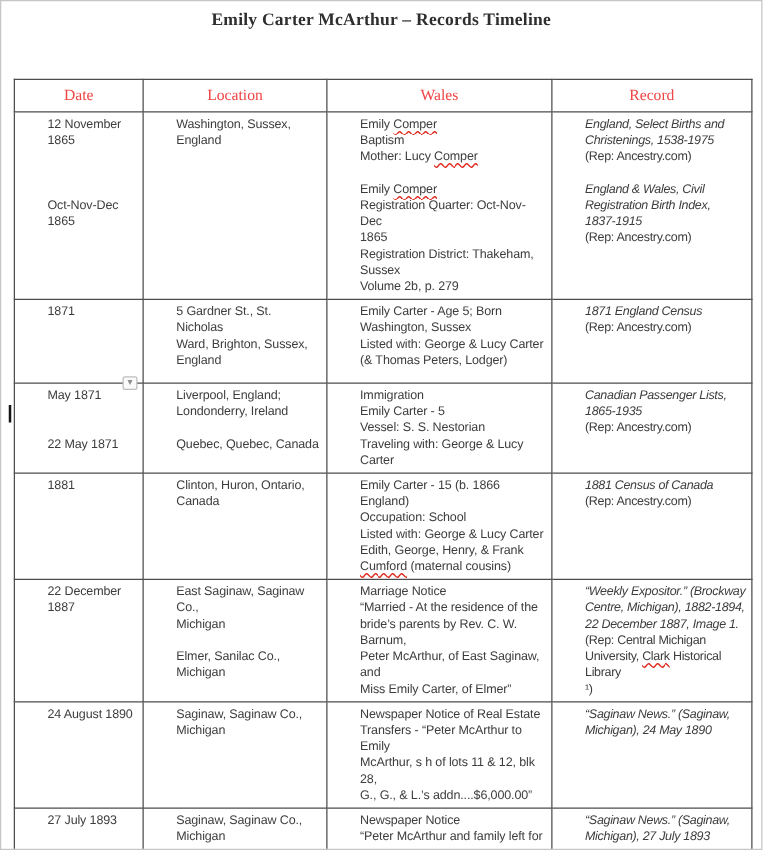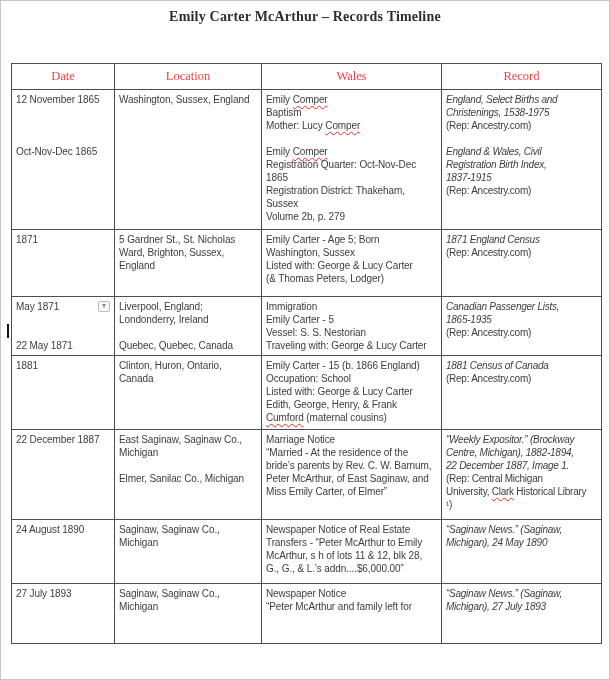--- a/index.html
+++ b/index.html
@@ -43,21 +43,21 @@
   td {
     border: 1px solid #4d4d4d;
     vertical-align: top;
     padding: 3px 4px;
     font-size: 10px;
     line-height: 13px;
     letter-spacing: -0.1px;
     overflow: hidden;
   }
   td.col-record { letter-spacing: -0.25px; }
-  .block { white-space: pre-line; }
+  .block { white-space: pre-line; margin-left: 22px; }
   .block.italic { font-style: italic; }
   .block.spacer { height: 13px; }
   tr.r1 { height: 140px; }
   tr.r2 { height: 67px; }
   tr.r3 { height: 59px; }
   tr.r4 { height: 74px; }
   tr.r5 { height: 51px; }
   tr.r6 { height: 90px; }
   tr.r7 { height: 64px; }
   tr.r8 { height: 60px; }

